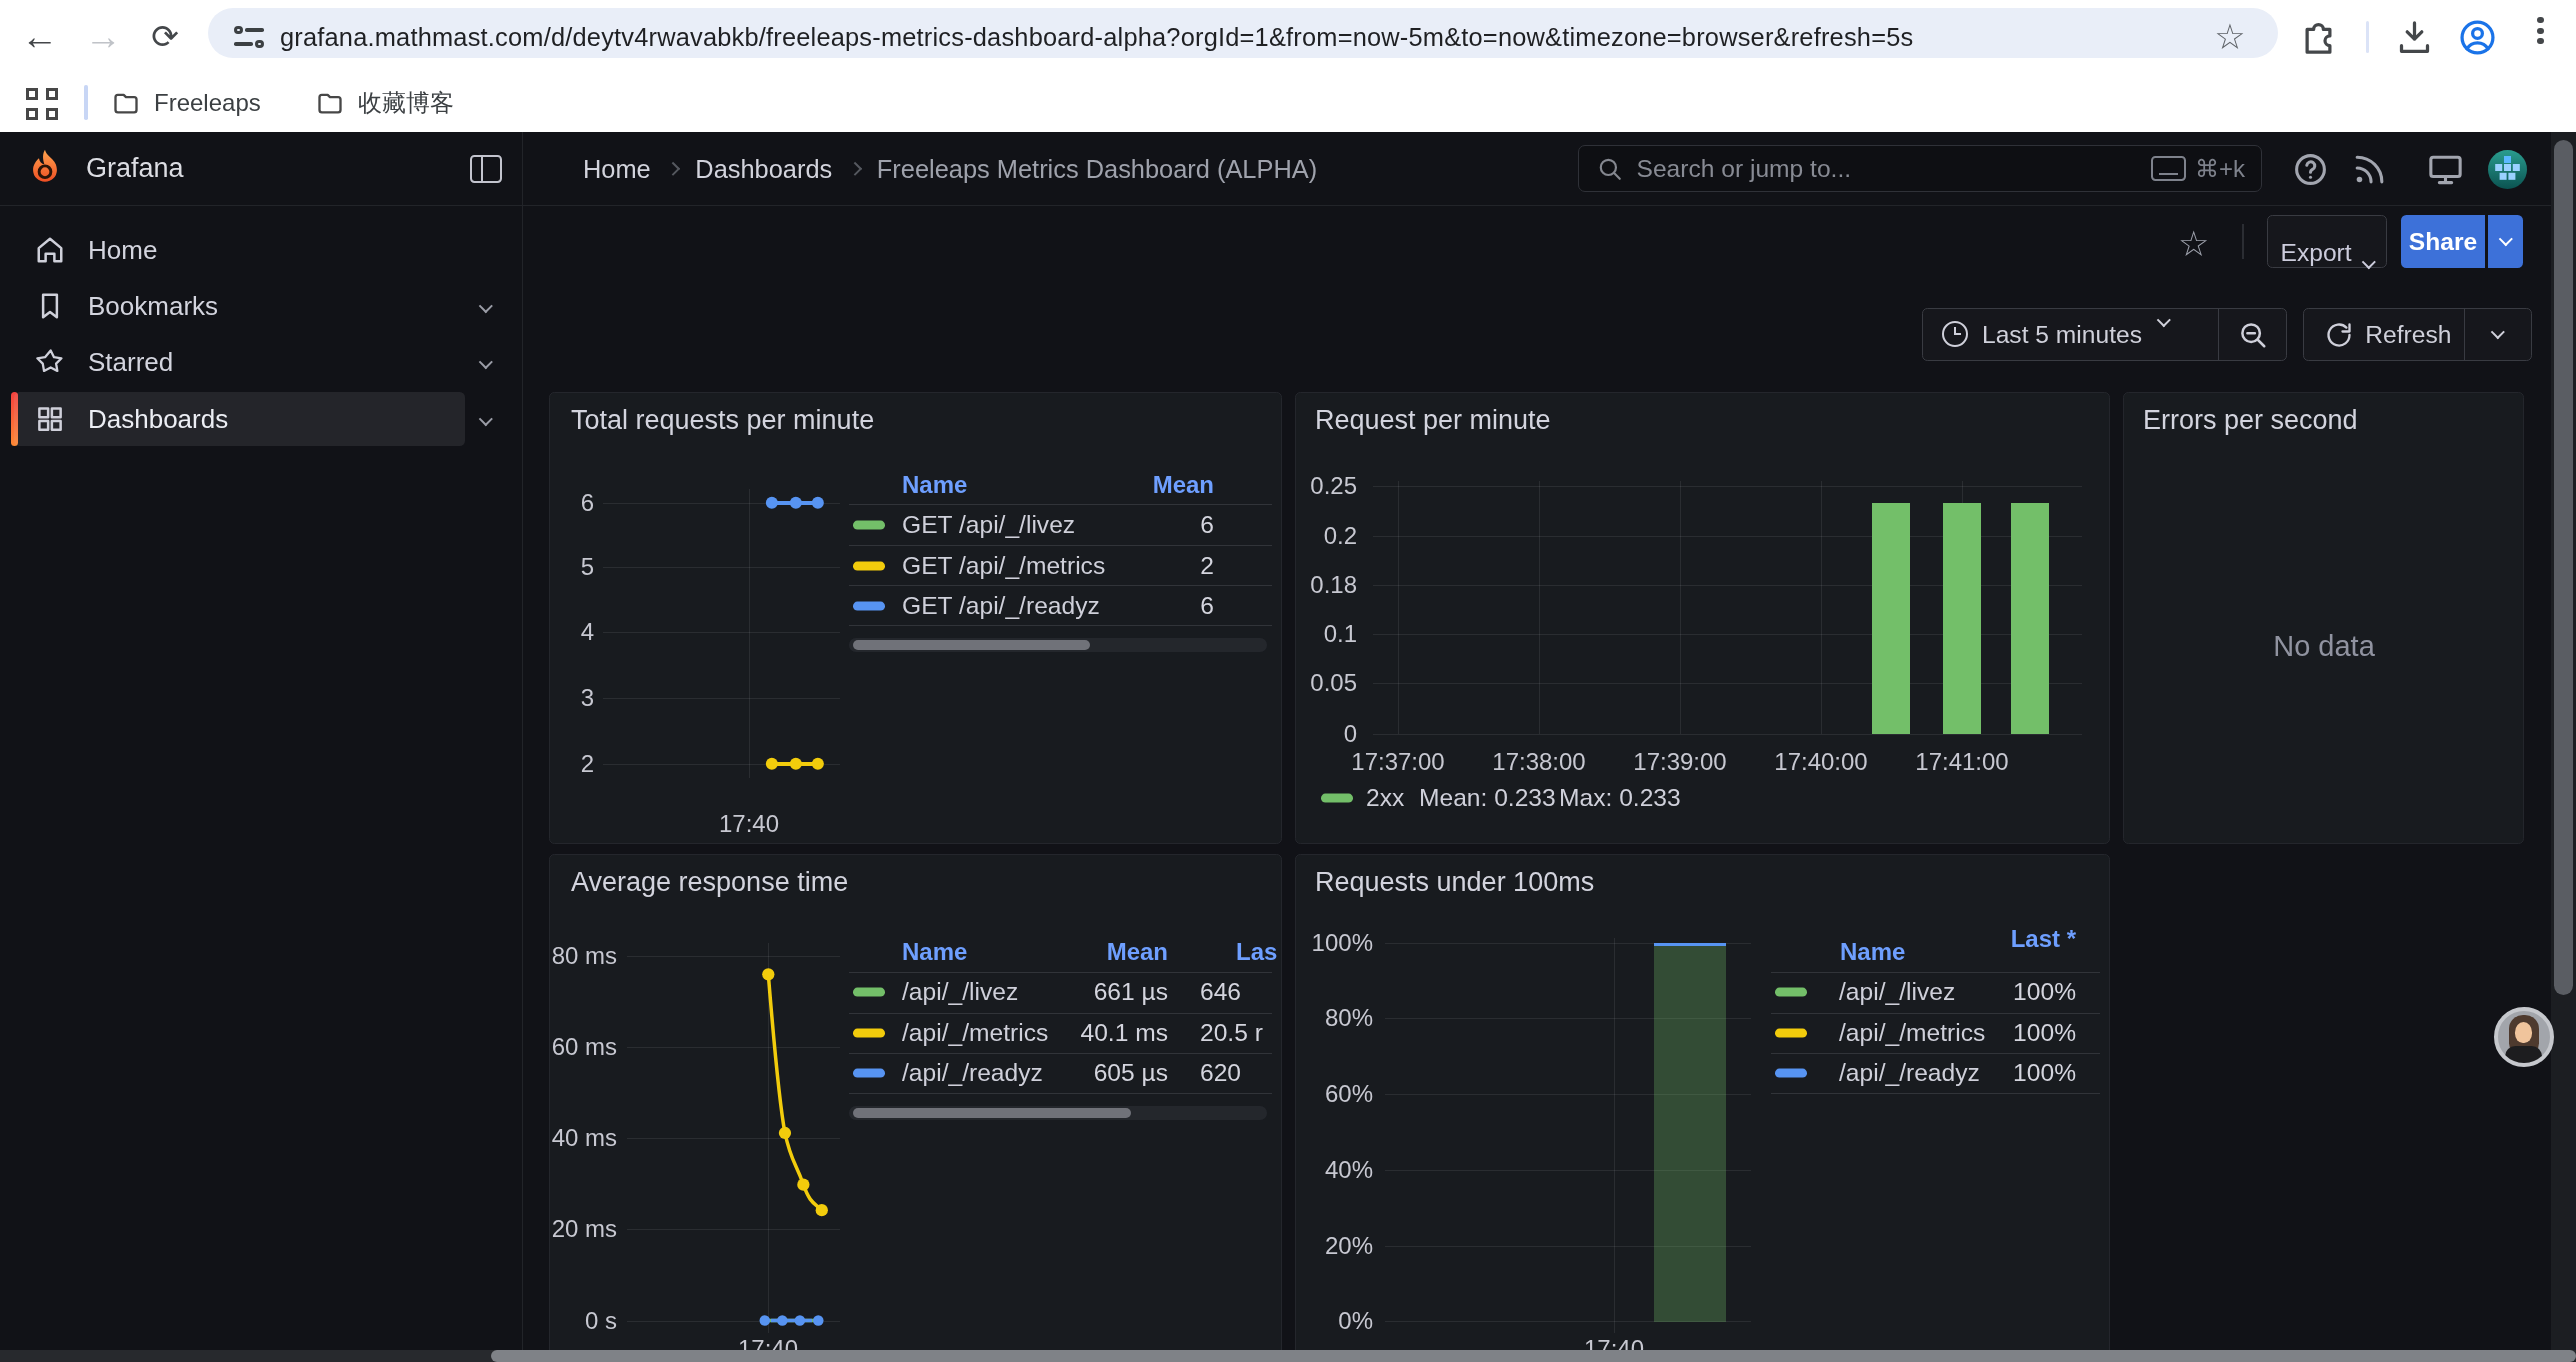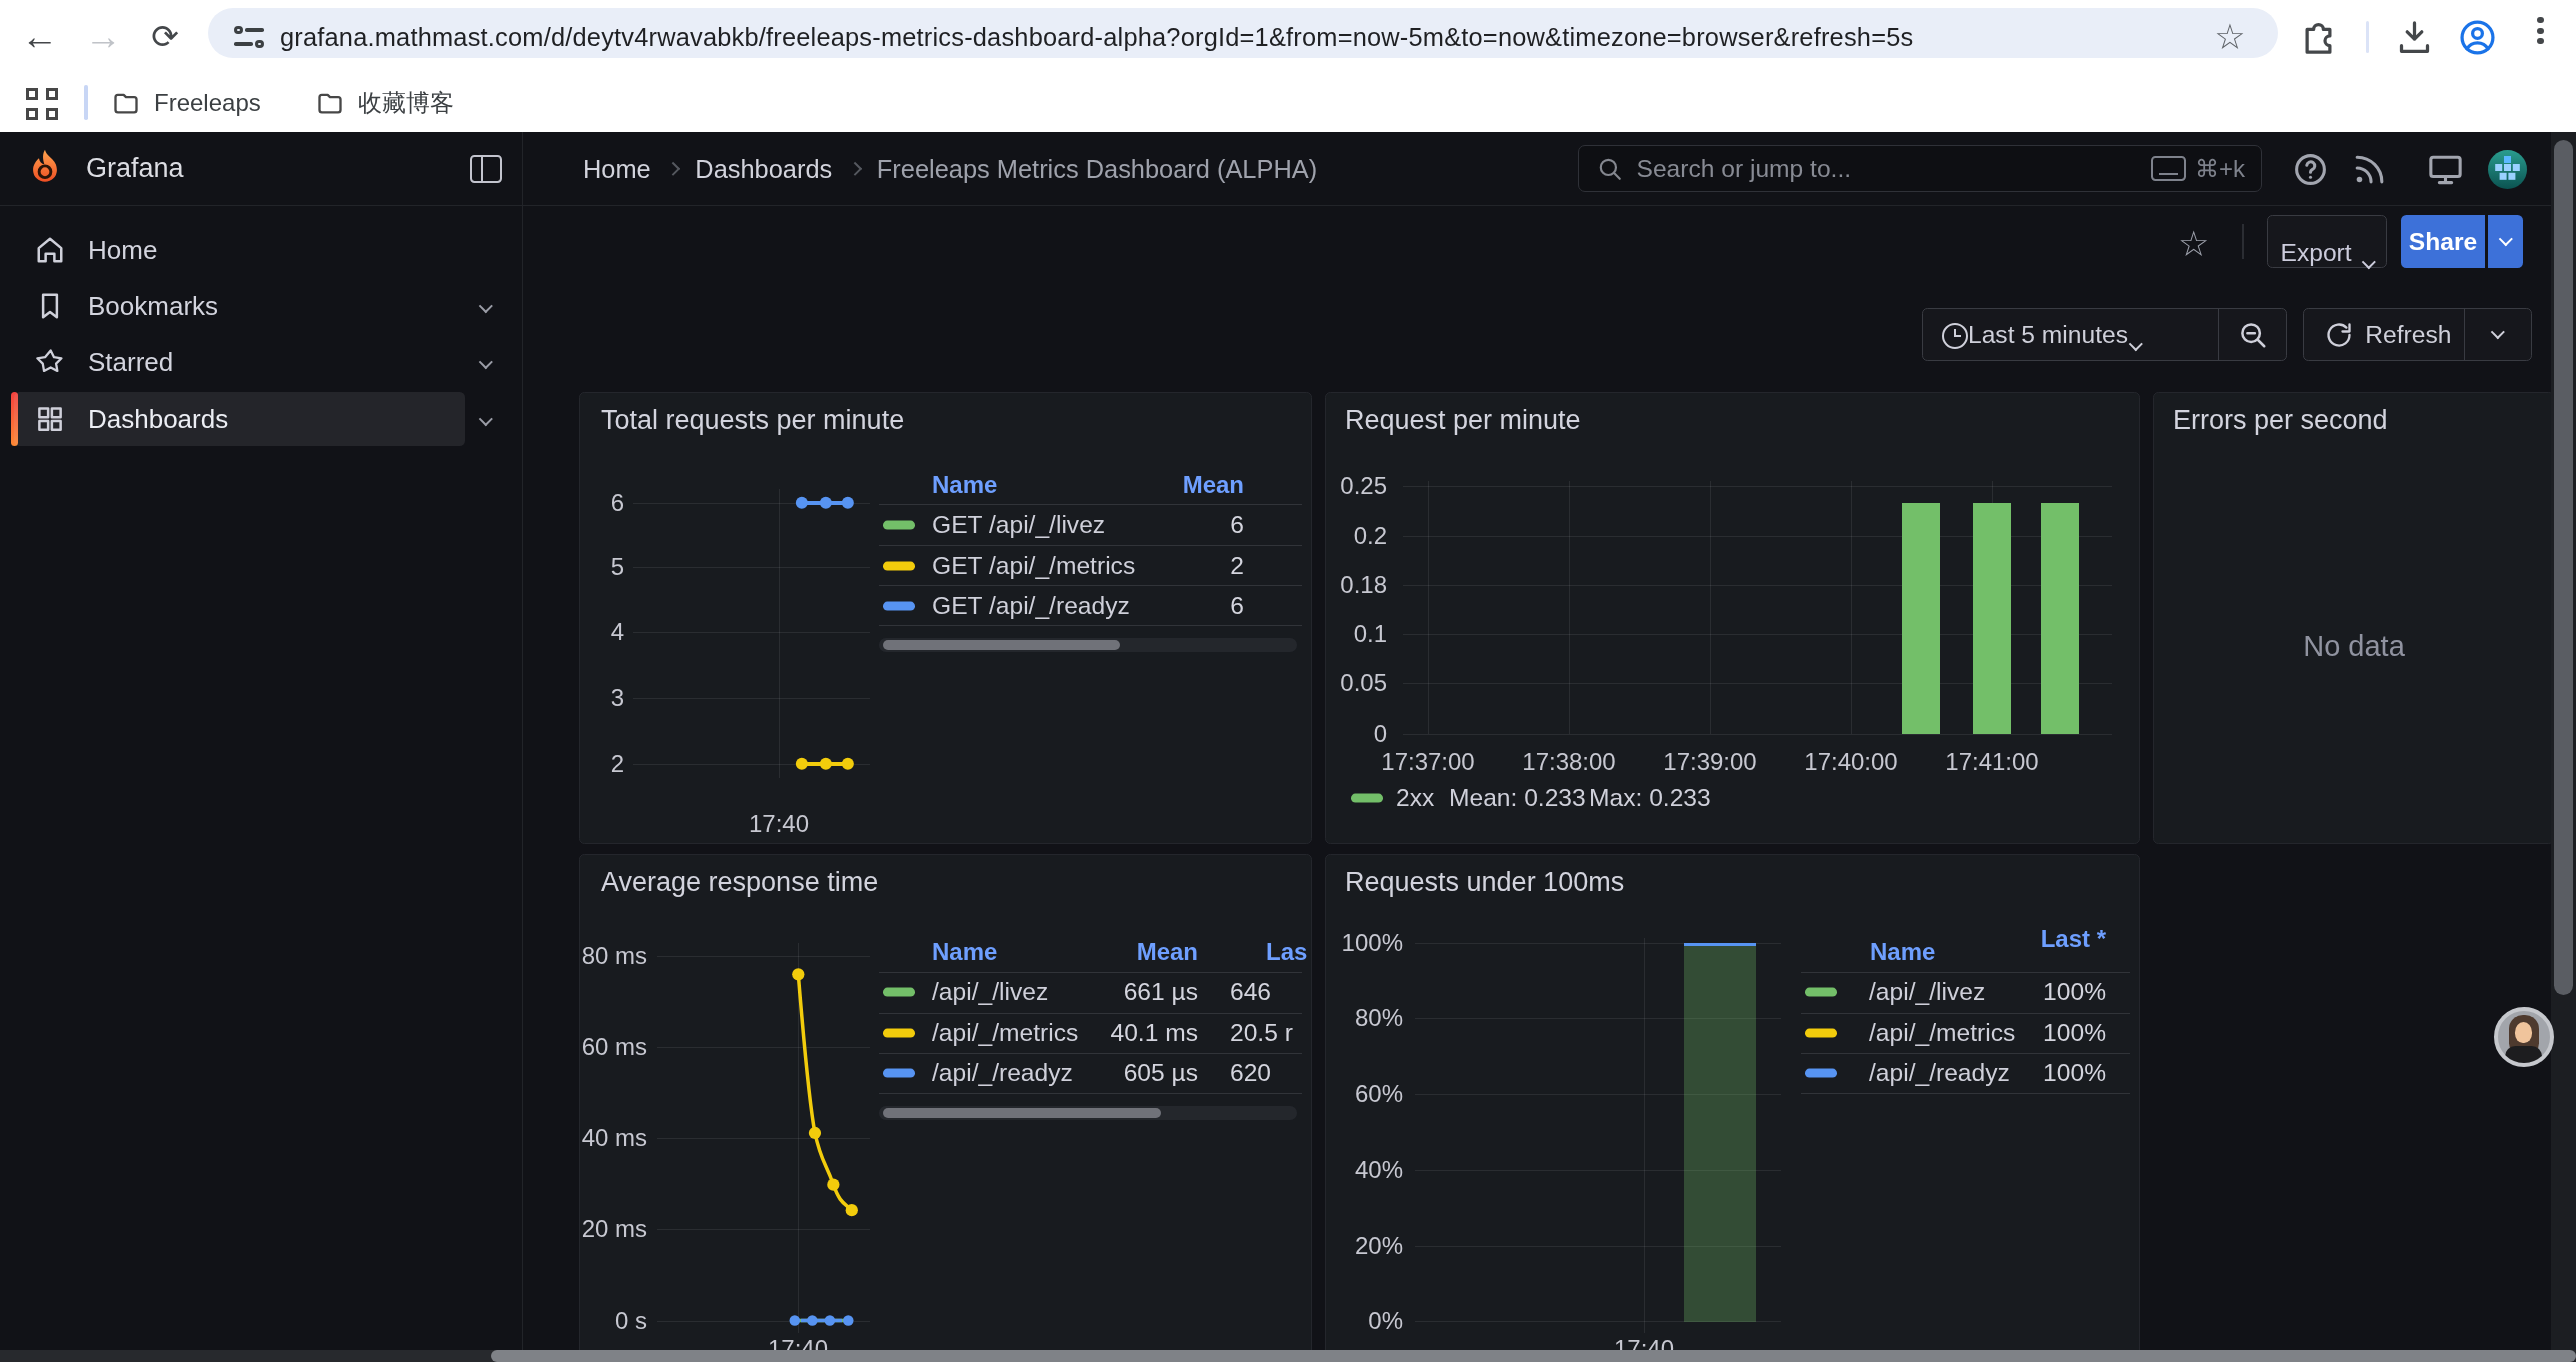--- a/index.html
+++ b/index.html
@@ -71,31 +71,31 @@
   #star-btn { position:absolute; left:1655px; top:92px; font-size:35px; color:#9da0ab; }
   #subhdr-divider { position:absolute; left:1719px; top:92px; width:1.8px; height:35px; background:#2b2d33; }
   .gbtn { position:absolute; top:83px; height:53px; border:0.9px solid #393b42; border-radius:5.3px; background:#16171c; color:#ccccdc; font-size:24.6px; display:flex; align-items:center; justify-content:center; gap:12.3px; }
   #export-btn { left:1744px; width:120px;align-items:flex-end; }
   #share-btn { left:1878px; width:84px; background:#3d71d9; border:none; color:#ffffff; font-weight:bold; border-radius:5.3px 0 0 5.3px; }
   #share-caret { left:1965px; width:35px; background:#3d71d9; border:none; color:#ffffff; border-radius:0 5.3px 5.3px 0; }
 
   
   .tbtn { position:absolute; top:176px; height:53px; border:0.9px solid #393b42; border-radius:5.3px; background:#16171c; color:#cfd0da; font-size:24.6px; display:flex; align-items:center; }
   #time-picker { left:1399px; width:365px; }
-  #time-range-btn { display:flex; align-items:flex-end; padding-left:19px; width:295px; }
+  #time-range-btn { display:flex; align-items:flex-start; gap:14px; padding-left:19px; width:295px; }
   #zoom-out-btn { position:absolute; right:0; top:0; width:68px; height:51px; border-left:0.9px solid #393b42; display:flex; align-items:center; justify-content:center; }
   #refresh-group { left:1780px; width:229px; }
   #refresh-btn { display:flex; align-items:center; gap:12.3px; padding-left:21px; width:161px; }
   #refresh-caret { position:absolute; right:0; top:0; width:67px; height:51px; border-left:0.9px solid #393b42; display:flex; align-items:center; justify-content:center; }
   .clock-ico { width:26px; height:26px; border:2.2px solid #cfd0da; border-radius:50%; position:relative; }
   .clock-ico::before { content:""; position:absolute; left:9.6px; top:4.4px; width:2.2px; height:8px; background:#cfd0da; }
   .clock-ico::after { content:""; position:absolute; left:9.6px; top:10.5px; width:7px; height:2.2px; background:#cfd0da; }
 
   
-  .panel { position:absolute; background:#181b1f; border:0.9px solid #24262c; border-radius:5.3px; overflow:hidden;margin-left:30px; }
+  .panel { position:absolute; background:#181b1f; border:0.9px solid #24262c; border-radius:5.3px; overflow:hidden; }
   .panel-title { position:absolute; left:21px; top:12.3px; font-size:27px; font-weight:500; color:#d3d4de; }
   .ytick { position:absolute; font-size:24px; color:#c7c8d1; text-align:right; transform:translateY(-50%); }
   .xtick { position:absolute; font-size:24px; color:#c7c8d1; transform:translateX(-50%); }
   .hgrid { position:absolute; height:0.9px; background:rgba(204,204,220,0.10); }
   .vgrid { position:absolute; width:0.9px; background:rgba(204,204,220,0.10); }
   .series-line { position:absolute; height:3.5px; border-radius:1.8px; }
   .dot { position:absolute; width:12.3px; height:12.3px; border-radius:50%; transform:translate(-50%,-50%); }
   .bar { position:absolute; background:#73bf69; }
   .legend-sep { position:absolute; height:0.9px; background:rgba(204,204,220,0.14); }
   .lg-hdr, .lg-val { font-size:24px; }

